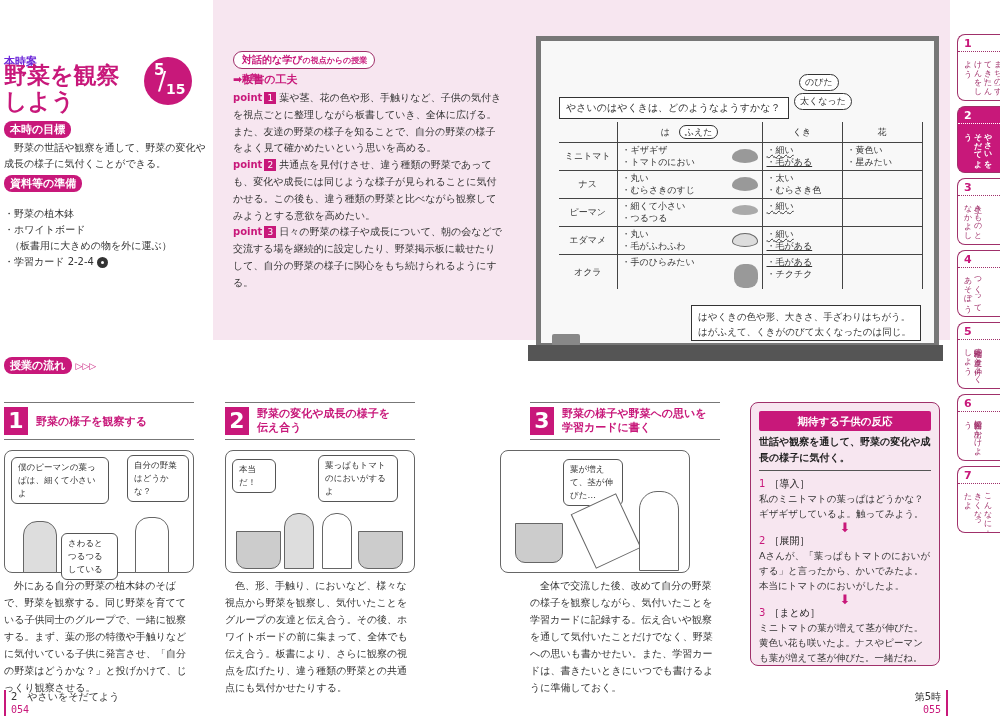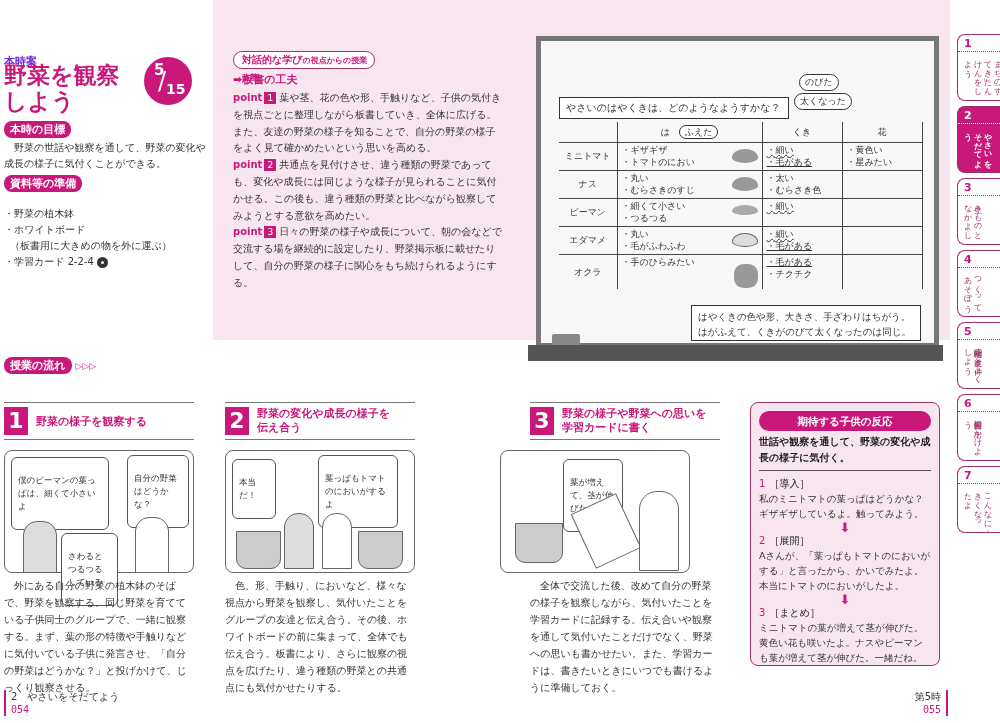--- a/index.html
+++ b/index.html
@@ -37,25 +37,25 @@
 .wb-table td.name{width:58px;text-align:center;vertical-align:middle}
 .wb-table tr.hd td{height:20px;text-align:center;vertical-align:middle}
 .leaf{display:inline-block;float:right;width:26px;height:14px;background:#999;border-radius:50% 50% 50% 50%/60% 60% 40% 40%;margin-top:5px}
 .wb-summary{left:150px;top:264px;width:230px;height:36px;border:1px solid #333;background:#fff;font-size:9.5px;line-height:15px;padding:3px 6px}
 .flow-pill{left:4px;top:354px}
 .tri{font-size:9px;color:#c8187a;margin-left:4px}
 .step-head{position:absolute;border-top:1px solid #777;border-bottom:1px solid #777;height:38px}
 .step-num{position:absolute;left:0;top:4px;width:24px;height:28px;background:#c8187a;color:#fff;font-size:22px;font-weight:bold;text-align:center;line-height:28px}
 .step-title{position:absolute;left:32px;font-size:11px;color:#c8187a;font-weight:bold;line-height:14px}
 .illus{position:absolute;border:1px solid #666;border-radius:8px;background:#fff;height:123px}
-.sb{position:absolute;border:1px solid #555;border-radius:6px;background:#fff;font-size:8.5px;line-height:13px;padding:16px 6px;color:#333}
+.sb{position:absolute;border:1px solid #555;border-radius:6px;background:#fff;font-size:8.5px;line-height:13px;padding:3px 6px;color:#333}
 .fig{position:absolute;background:#ddd;border:1px solid #666}
 .step-text{position:absolute;font-size:10px;line-height:17px;color:#333;width:190px}
 .react{left:750px;top:402px;width:190px;height:264px;border:1.5px solid #a0306a;border-radius:8px;background:#f7e6f0;padding:8px 8px}
-.react-pill{width:172px;height:20px;background:#c8187a;color:#fff;border-radius:10px;text-align:center;font-size:10.5px;font-weight:bold;line-height:20px}
+.react-pill{width:172px;height:20px;background:#c8187a;color:#fff;border-radius:2px;text-align:center;font-size:10.5px;font-weight:bold;line-height:20px}
 .react-lead{font-size:10px;line-height:16px;font-weight:bold;color:#222;margin-top:3px;padding-bottom:4px;border-bottom:1px solid #555}
 .react-h{font-size:10px;margin-top:6px;color:#222}
 .react-h .n{color:#c8187a;margin-right:4px}
 .react-t{font-size:9.5px;line-height:15px;color:#333}
 .arrow{text-align:center;color:#c8187a;font-size:13px;line-height:13px}
 .tabs{left:957px;top:34px;width:43px}
 .tab{position:relative;width:43px;height:67px;border:1.2px solid #a0306a;border-right:none;border-radius:8px 0 0 8px;background:#fff;margin-bottom:5px;overflow:hidden}
 .tab.active{background:#c8187a;color:#fff}
 .tab .tn{font-size:11px;color:#c8187a;font-weight:bold;padding:2px 0 1px 6px;border-bottom:1px dotted #a0306a;height:17px}
 .tab.active .tn{color:#fff;border-bottom-color:#fff}

